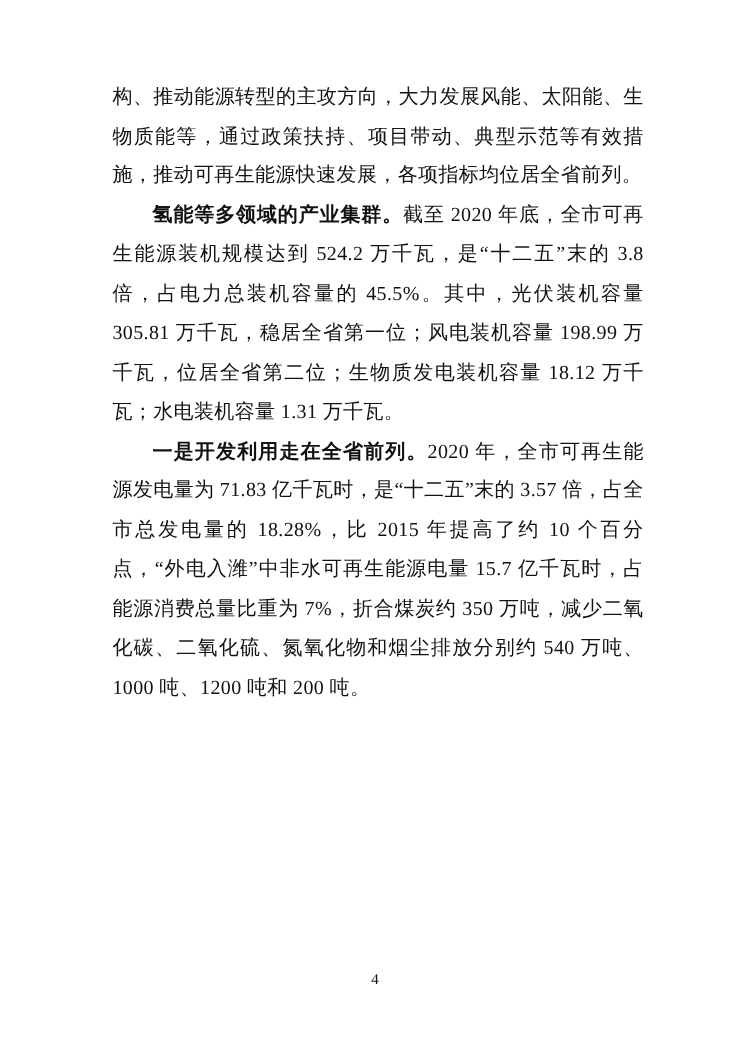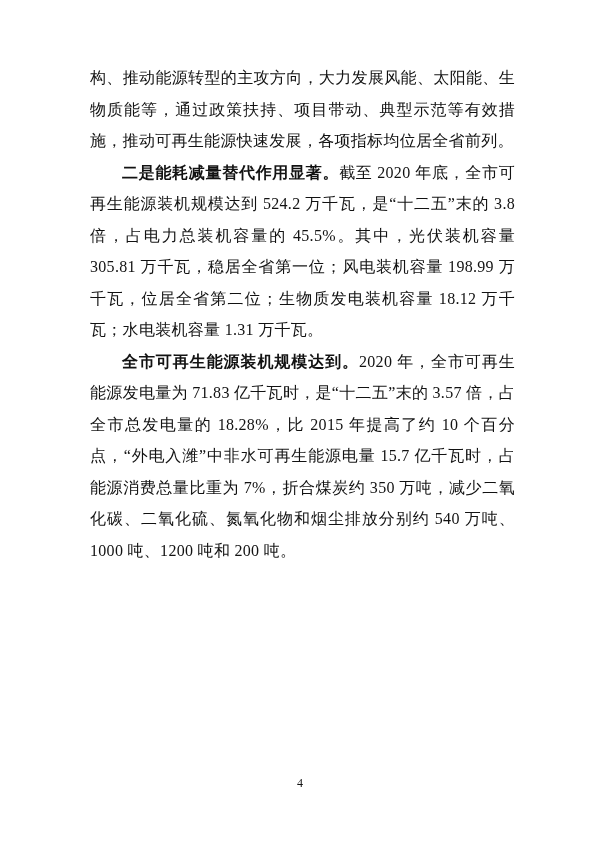--- a/index.html
+++ b/index.html
@@ -53,21 +53,21 @@
   }
 </style>
 </head>
 <body>
 
 <div class="page">
   <div class="content">
 
     <p class="para no-indent"><span>构、推动能源转型的主攻方向，大力发展风能、太阳能、生物质能等，通过政策扶持、项目带动、典型示范等有效措施，推动可再生能源快速发展，各项指标均位居全省前列。</span></p>
 
-    <p class="para"><strong class="lead">二是能耗减量替代作用显著。</strong><span>截至 2020 年底，全市可再生能源装机规模达到 524.2 万千瓦，是“十二五”末的 3.8 倍，占电力总装机容量的 45.5%。其中，光伏装机容量 305.81 万千瓦，稳居全省第一位；风电装机容量 198.99 万千瓦，位居全省第二位；生物质发电装机容量 18.12 万千瓦；水电装机容量 1.31 万千瓦。</span></p>
+    <p class="para"><strong class="lead">氢能等多领域的产业集群。</strong><span>截至 2020 年底，全市可再生能源装机规模达到 524.2 万千瓦，是“十二五”末的 3.8 倍，占电力总装机容量的 45.5%。其中，光伏装机容量 305.81 万千瓦，稳居全省第一位；风电装机容量 198.99 万千瓦，位居全省第二位；生物质发电装机容量 18.12 万千瓦；水电装机容量 1.31 万千瓦。</span></p>
 
-    <p class="para"><strong class="lead">全市可再生能源装机规模达到。</strong><span>2020 年，全市可再生能源发电量为 71.83 亿千瓦时，是“十二五”末的 3.57 倍，占全市总发电量的 18.28%，比 2015 年提高了约 10 个百分点，“外电入潍”中非水可再生能源电量 15.7 亿千瓦时，占能源消费总量比重为 7%，折合煤炭约 350 万吨，减少二氧化碳、二氧化硫、氮氧化物和烟尘排放分别约 540 万吨、1000 吨、1200 吨和 200 吨。</span></p>
+    <p class="para"><strong class="lead">一是开发利用走在全省前列。</strong><span>2020 年，全市可再生能源发电量为 71.83 亿千瓦时，是“十二五”末的 3.57 倍，占全市总发电量的 18.28%，比 2015 年提高了约 10 个百分点，“外电入潍”中非水可再生能源电量 15.7 亿千瓦时，占能源消费总量比重为 7%，折合煤炭约 350 万吨，减少二氧化碳、二氧化硫、氮氧化物和烟尘排放分别约 540 万吨、1000 吨、1200 吨和 200 吨。</span></p>
 
 
   </div>
 
   <div class="page-number">4</div>
 </div>
 
 </body></html>

